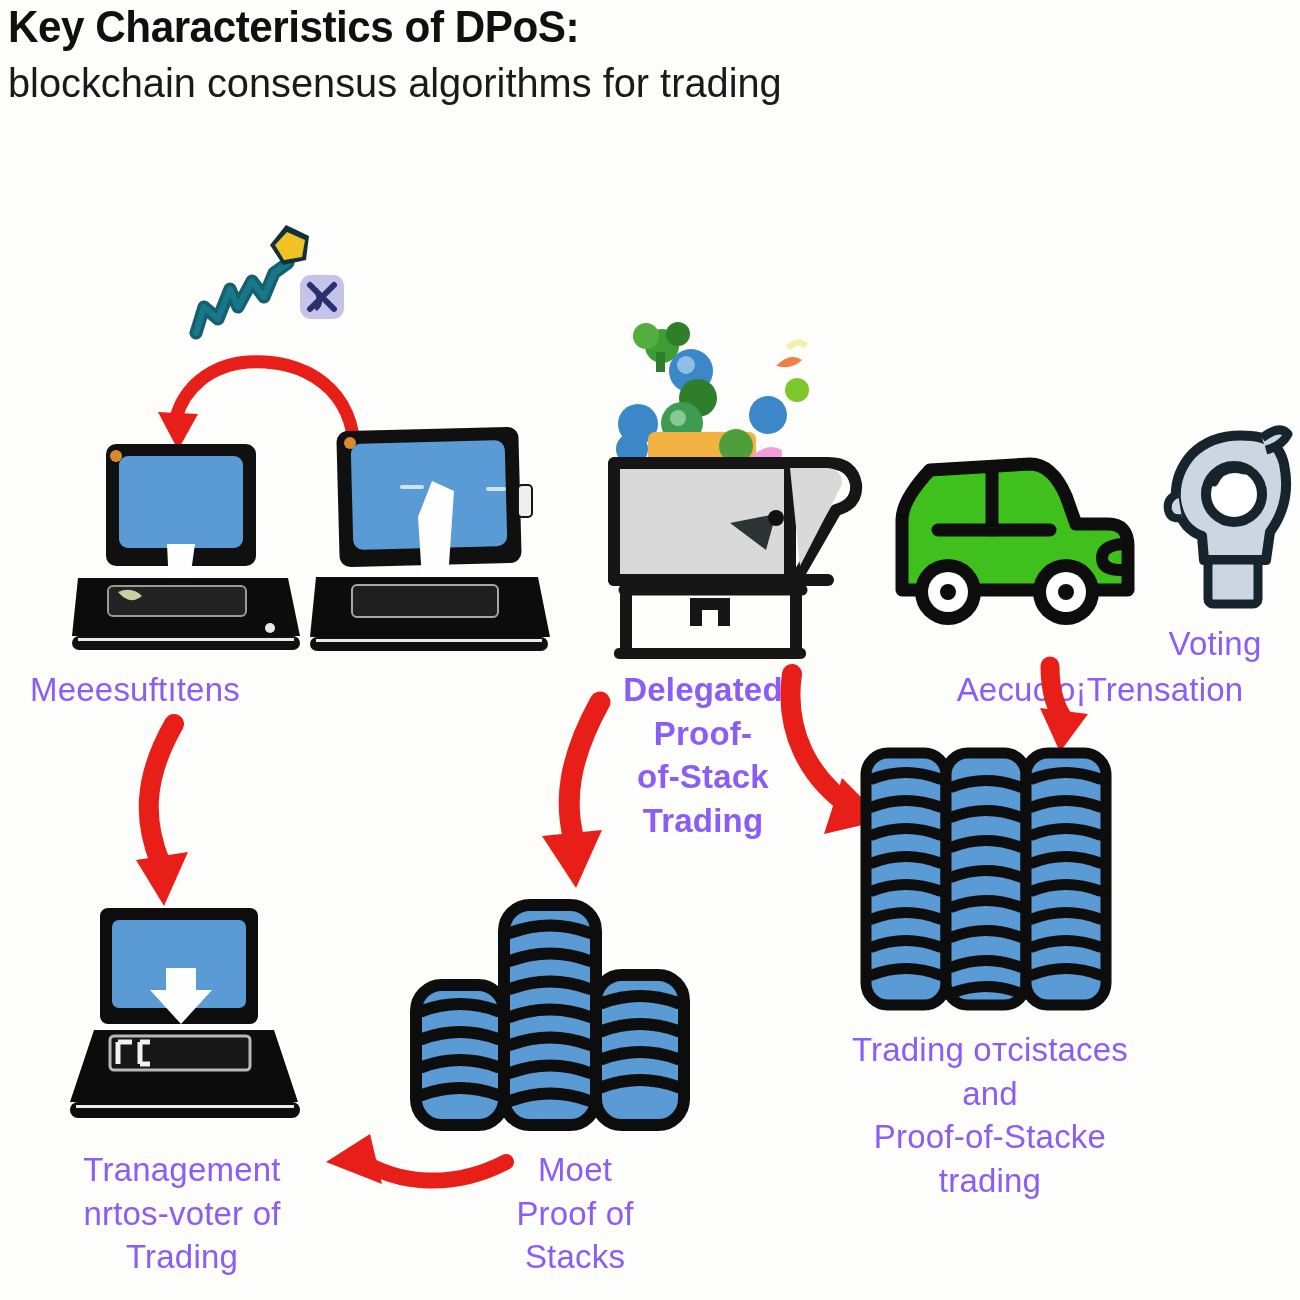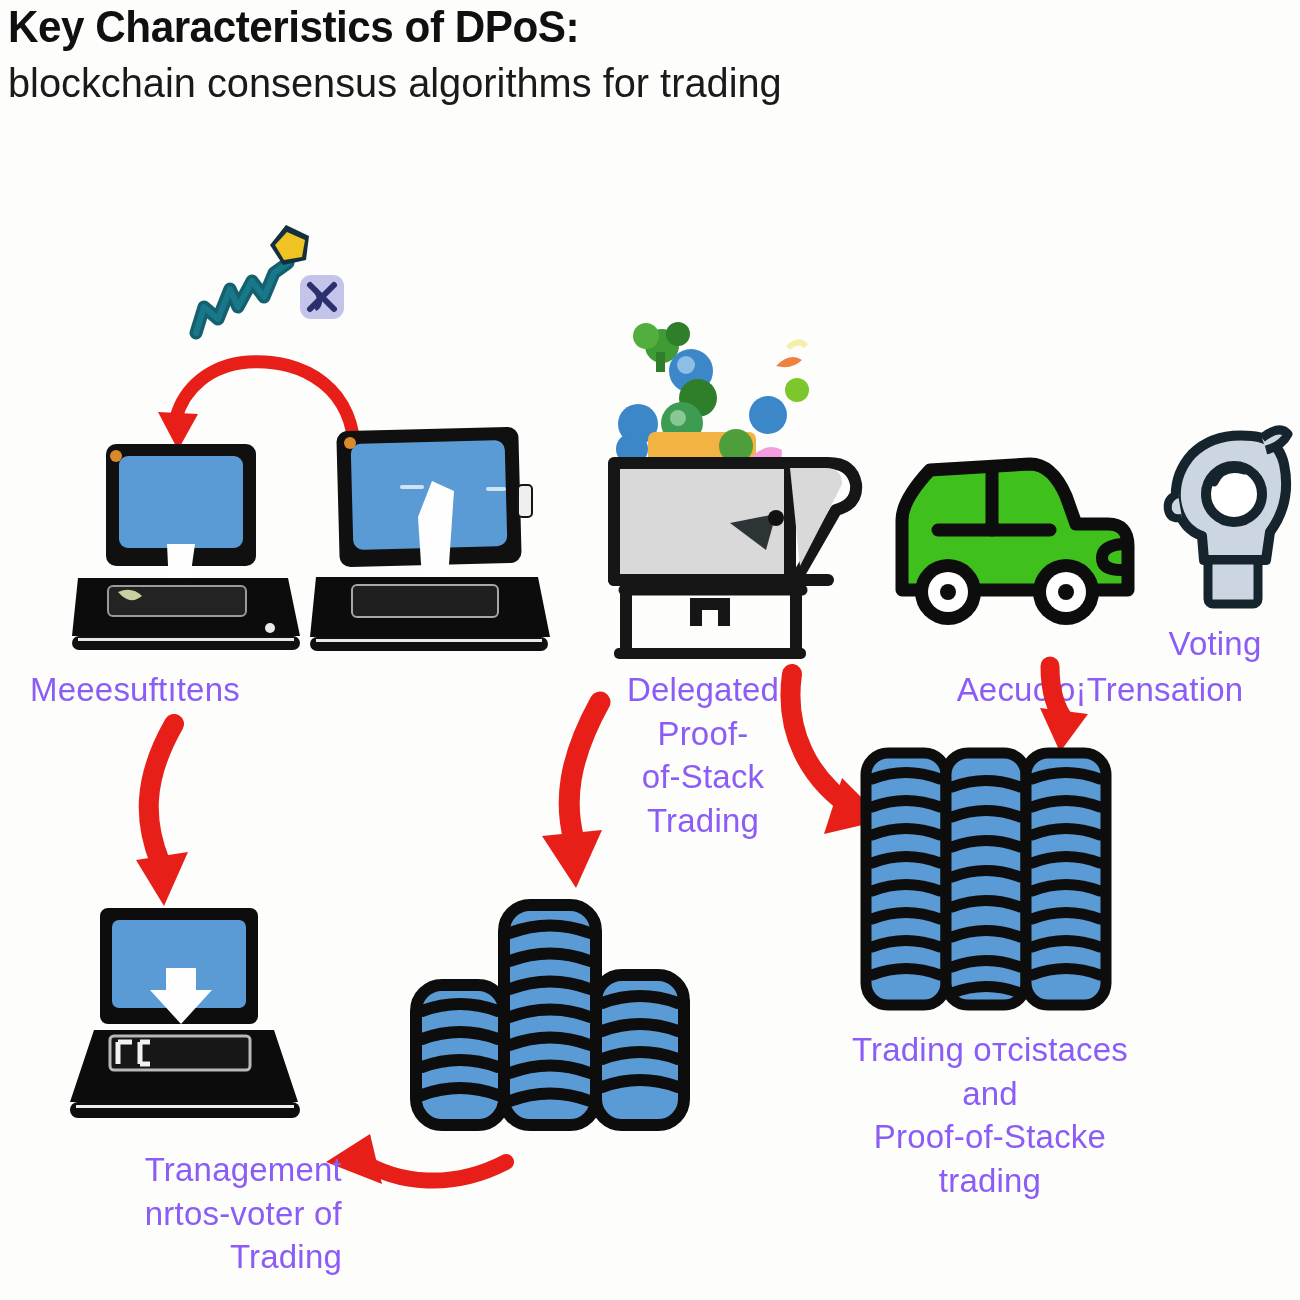--- a/index.html
+++ b/index.html
@@ -180,21 +180,21 @@
       <path d="M26 74 q-12 4 -10 16 q2 10 14 8" fill="#ccd6e3" stroke="#16242e" stroke-width="8"></path>
       <circle cx="82" cy="74" r="28" fill="#ffffff" stroke="#16242e" stroke-width="10"></circle>
       <path d="M92 50 q-22 -6 -30 12" fill="none" stroke="#16242e" stroke-width="9" stroke-linecap="round"></path>
       <rect x="56" y="140" width="50" height="44" rx="5" fill="#ccd6e3" stroke="#16242e" stroke-width="9"></rect>
     </svg>
   </div>
 
   <div class="caption" style="left:-8px; top:668px; width:286px;">Meeesuftıtens</div>
 
 
-  <div class="caption" style="left:608px; top:668px; width:190px;">Delegated
+  <div class="caption" style="left:608px; top:668px; width:190px;font-weight:bold;">Delegated
 Proof-
 of-Stack
 Trading</div>
 
   <div class="caption" style="left:900px; top:668px; width:400px;">Aecuclo¡Trensation</div>
 
   <div class="caption" style="left:1140px; top:622px; width:150px;">Voting</div>
 
   <div class="arrow" style="left:112px; top:710px; width:160px; height:200px;">
     <svg width="160" height="200" viewBox="0 0 160 200">
@@ -312,18 +312,21 @@
 Proof-of-Stacke
 trading</div>
 
   <div class="arrow" style="left:312px; top:1128px; width:200px; height:80px;">
     <svg width="200" height="80" viewBox="0 0 200 80">
       <path d="M194 34 C140 62 86 56 48 32" fill="none" stroke="#e81f18" stroke-width="16" stroke-linecap="round"></path>
       <polygon points="58,6 70,56 14,34" fill="#e81f18"></polygon>
     </svg>
   </div>
 
-  <div class="caption" style="left:42px; top:1148px; width:300px;text-align:right;">Tranagement
+  <div class="caption" style="left:32px; top:1148px; width:300px;">Tranagement
 nrtos-voter of
 Trading</div>
 
+  <div class="caption" style="left:450px; top:1148px; width:250px;">Moet
+Proof of
+Stacks</div>
 
 </div>
 
 </body></html>

